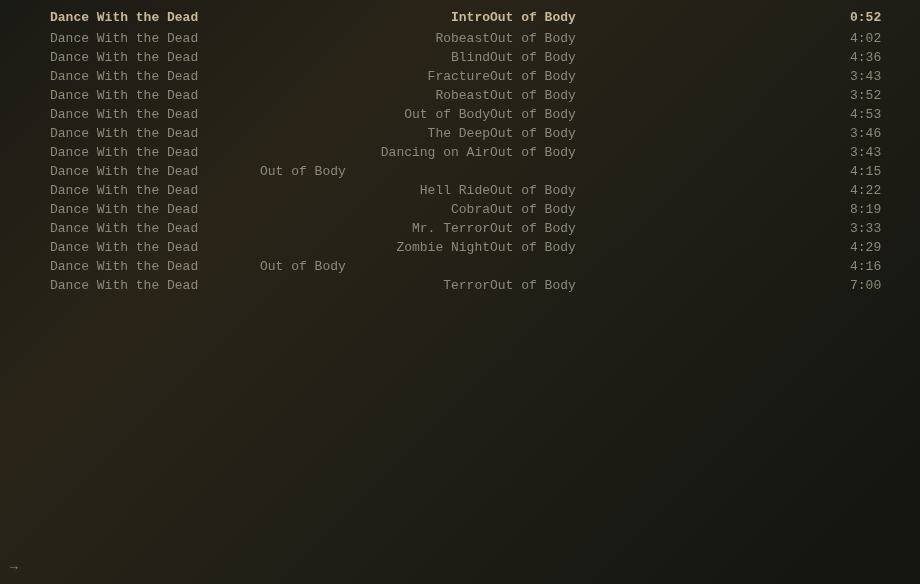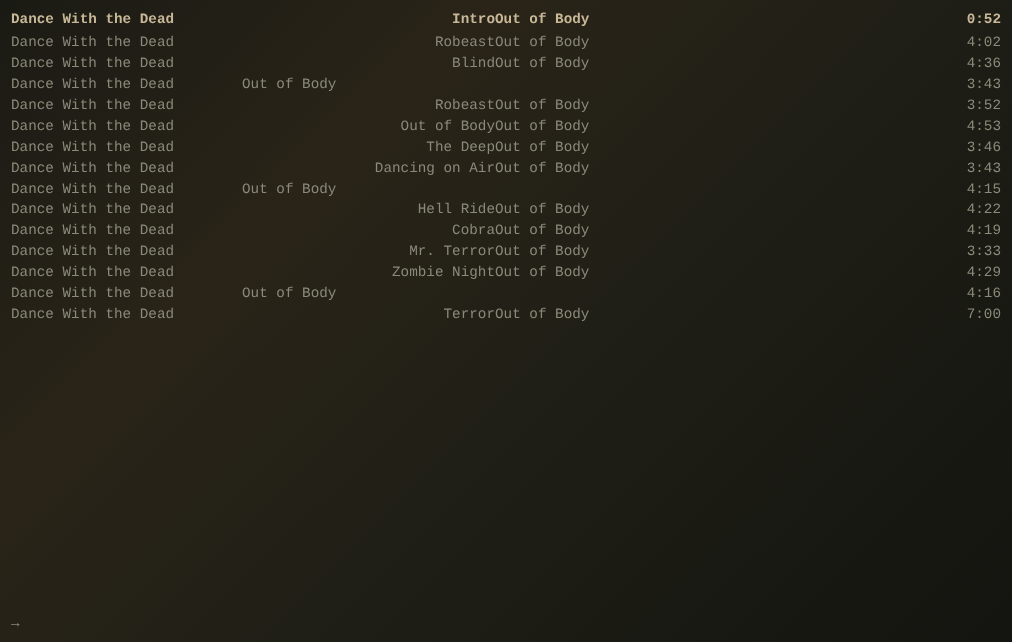--- a/index.html
+++ b/index.html
@@ -37,41 +37,41 @@
       font-weight: bold;
       margin-bottom: 2px;
     }
 
     .col-artist {
       width: 210px;
       min-width: 210px;
       white-space: nowrap;
       overflow: hidden;
       text-overflow: ellipsis;
+      margin-left: 40px;
     }
 
     .col-title {
       width: 230px;
       min-width: 230px;
       white-space: nowrap;
       overflow: hidden;
       text-overflow: ellipsis;
       text-align: right;
     }
 
     .col-album {
       flex: 1;
       white-space: nowrap;
       overflow: hidden;
       text-overflow: ellipsis;
     }
 
     .col-duration {
       width: 60px;
-      text-align: right;
       white-space: nowrap;
     }
 
     .header .col-artist,
     .header .col-title,
     .header .col-album,
     .header .col-duration {
       color: #c8b898;
     }
 
@@ -102,20 +102,21 @@
       <div class="col-duration">4:02</div>
     </div>
     <div class="track-row">
       <div class="col-artist">Dance With the Dead</div>
       <div class="col-title">Blind</div>
       <div class="col-album">Out of Body</div>
       <div class="col-duration">4:36</div>
     </div>
     <div class="track-row">
       <div class="col-artist">Dance With the Dead</div>
+      <div class="col-title">Fracture</div>
       <div class="col-album">Out of Body</div>
       <div class="col-duration">3:43</div>
     </div>
     <div class="track-row">
       <div class="col-artist">Dance With the Dead</div>
       <div class="col-title">Robeast</div>
       <div class="col-album">Out of Body</div>
       <div class="col-duration">3:52</div>
     </div>
     <div class="track-row">
@@ -144,21 +145,21 @@
     <div class="track-row">
       <div class="col-artist">Dance With the Dead</div>
       <div class="col-title">Hell Ride</div>
       <div class="col-album">Out of Body</div>
       <div class="col-duration">4:22</div>
     </div>
     <div class="track-row">
       <div class="col-artist">Dance With the Dead</div>
       <div class="col-title">Cobra</div>
       <div class="col-album">Out of Body</div>
-      <div class="col-duration">4:19</div>
+      <div class="col-duration">8:19</div>
     </div>
     <div class="track-row">
       <div class="col-artist">Dance With the Dead</div>
       <div class="col-title">Mr. Terror</div>
       <div class="col-album">Out of Body</div>
       <div class="col-duration">3:33</div>
     </div>
     <div class="track-row">
       <div class="col-artist">Dance With the Dead</div>
       <div class="col-title">Zombie Night</div>

